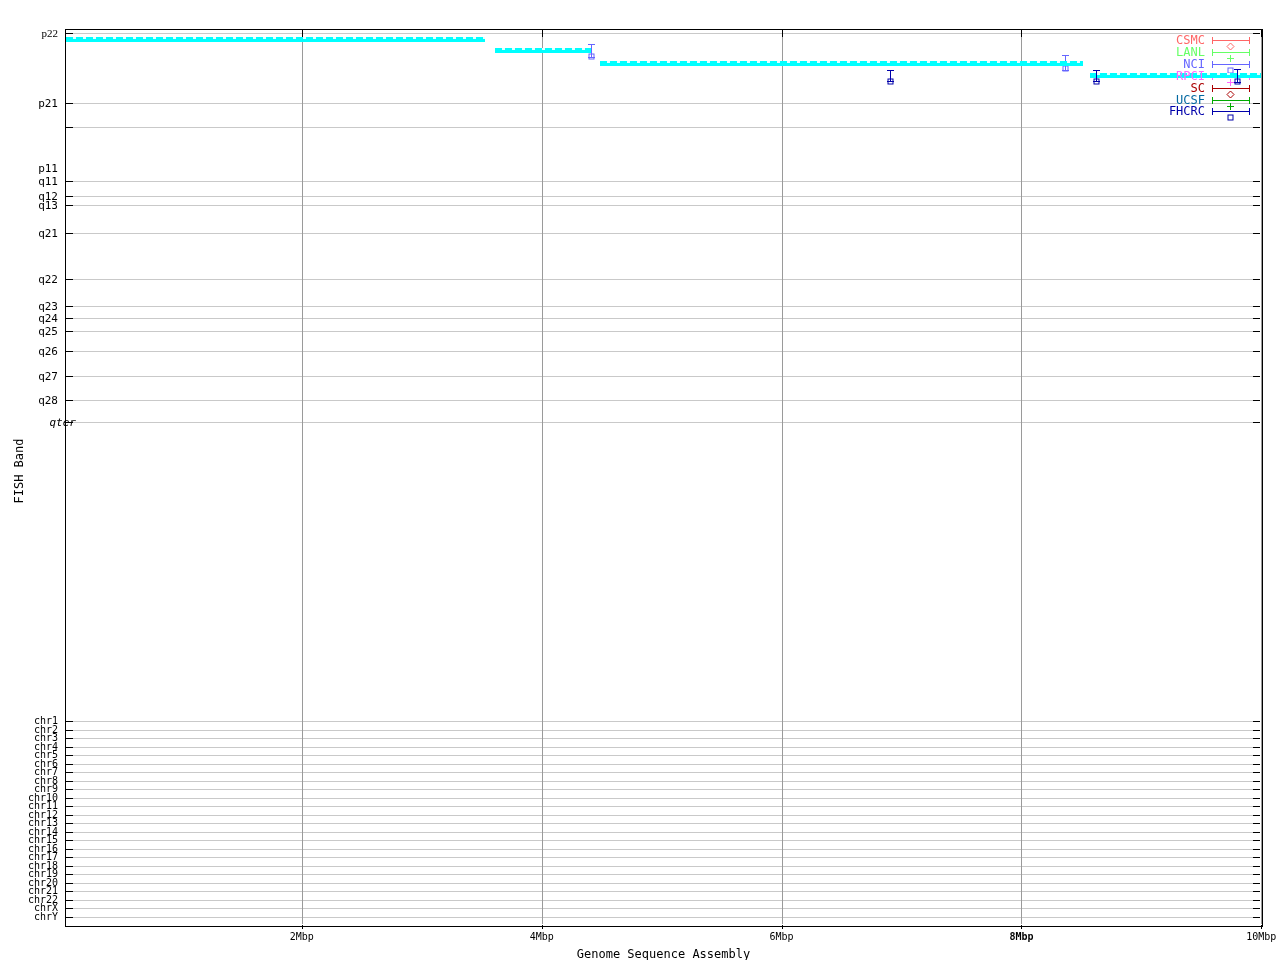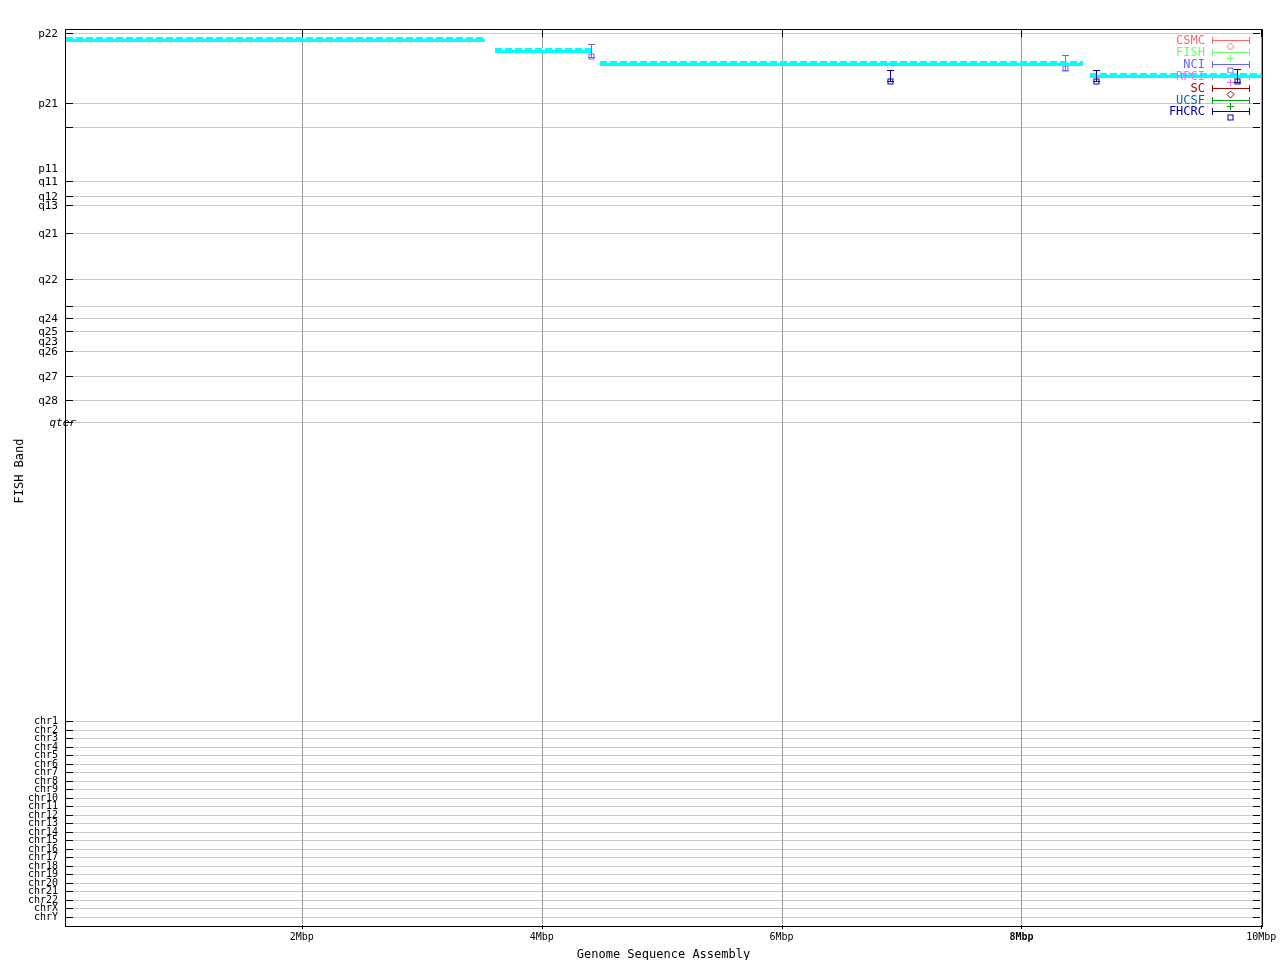--- a/index.html
+++ b/index.html
@@ -32,21 +32,21 @@
 </head>
 <body>
 
 <div class="canvas" id="canvas">
   <div class="ylabel">FISH Band</div>
   <div class="xlabel">Genome Sequence Assembly</div>
   <div class="frame"></div>
 <div class="hline" style="left: 66px; top: 33px; width: 1194px;"></div>
     <div class="tick" style="left: 66px; top: 33px; width: 7px; height: 1px;"></div>
     <div class="tick" style="left: 1253px; top: 33px; width: 7px; height: 1px;"></div>
-    <div class="bandlab" style="left: 2px; top: 28px;">p22</div>
+    <div class="bandlab" style="left: 2px; top: 28px; font-family: Liberation Serif, serif;">p22</div>
     <div class="hline" style="left: 66px; top: 103px; width: 1194px;"></div>
     <div class="tick" style="left: 66px; top: 103px; width: 7px; height: 1px;"></div>
     <div class="tick" style="left: 1253px; top: 103px; width: 7px; height: 1px;"></div>
     <div class="bandlab" style="left: 2px; top: 98px;">p21</div>
     <div class="hline" style="left: 66px; top: 127px; width: 1194px;"></div>
     <div class="tick" style="left: 66px; top: 127px; width: 7px; height: 1px;"></div>
     <div class="tick" style="left: 1253px; top: 127px; width: 7px; height: 1px;"></div>
     <div class="bandlab" style="left: 2px; top: 115px; margin-top: 48px;">p11</div>
     <div class="hline" style="left: 66px; top: 181px; width: 1194px;"></div>
     <div class="tick" style="left: 66px; top: 181px; width: 7px; height: 1px;"></div>
@@ -64,21 +64,21 @@
     <div class="tick" style="left: 66px; top: 233px; width: 7px; height: 1px;"></div>
     <div class="tick" style="left: 1253px; top: 233px; width: 7px; height: 1px;"></div>
     <div class="bandlab" style="left: 2px; top: 228px;">q21</div>
     <div class="hline" style="left: 66px; top: 279px; width: 1194px;"></div>
     <div class="tick" style="left: 66px; top: 279px; width: 7px; height: 1px;"></div>
     <div class="tick" style="left: 1253px; top: 279px; width: 7px; height: 1px;"></div>
     <div class="bandlab" style="left: 2px; top: 274px;">q22</div>
     <div class="hline" style="left: 66px; top: 306px; width: 1194px;"></div>
     <div class="tick" style="left: 66px; top: 306px; width: 7px; height: 1px;"></div>
     <div class="tick" style="left: 1253px; top: 306px; width: 7px; height: 1px;"></div>
-    <div class="bandlab" style="left: 2px; top: 301px; margin-top: 35px;">q23</div>
+    <div class="bandlab" style="left: 2px; top: 301px;">q23</div>
     <div class="hline" style="left: 66px; top: 318px; width: 1194px;"></div>
     <div class="tick" style="left: 66px; top: 318px; width: 7px; height: 1px;"></div>
     <div class="tick" style="left: 1253px; top: 318px; width: 7px; height: 1px;"></div>
     <div class="bandlab" style="left: 2px; top: 313px;">q24</div>
     <div class="hline" style="left: 66px; top: 331px; width: 1194px;"></div>
     <div class="tick" style="left: 66px; top: 331px; width: 7px; height: 1px;"></div>
     <div class="tick" style="left: 1253px; top: 331px; width: 7px; height: 1px;"></div>
     <div class="bandlab" style="left: 2px; top: 326px;">q25</div>
     <div class="hline" style="left: 66px; top: 351px; width: 1194px;"></div>
     <div class="tick" style="left: 66px; top: 351px; width: 7px; height: 1px;"></div>
@@ -212,21 +212,21 @@
     <div class="tick" style="left: 1261.3px; top: 30px; width: 1px; height: 7px;"></div>
     <div class="tick" style="left: 1261.3px; top: 925px; width: 1px; height: 4px;"></div>
     <div class="xticklab" style="left: 1221.3px; top: 931px;">10Mbp</div>
     <div class="legend-label" style="left: 1085px; top: 34px; color: rgb(255, 102, 102);">CSMC</div>
     <div class="legend-line" style="left: 1212px; top: 40px; width: 38px; background: rgb(255, 102, 102);"></div>
     <div class="legend-cap" style="left: 1212px; top: 37px; height: 7px; background: rgb(255, 102, 102);"></div>
     <div class="legend-cap" style="left: 1249px; top: 37px; height: 7px; background: rgb(255, 102, 102);"></div>
     <div class="marker" style="left: 1226px; top: 36px; width: 9px; height: 9px; z-index: 1;"><svg width="9" height="9">
         <path d="M4.5 1 L8 4.5 L4.5 8 L1 4.5 Z" fill="none" stroke="#ff6666" stroke-width="1"></path>
       </svg></div>
-    <div class="legend-label" style="left: 1085px; top: 46px; color: rgb(102, 255, 102);">FISH</div>
+    <div class="legend-label" style="left: 1085px; top: 46px; color: rgb(102, 255, 102);">LANL</div>
     <div class="legend-line" style="left: 1212px; top: 52px; width: 38px; background: rgb(102, 255, 102);"></div>
     <div class="legend-cap" style="left: 1212px; top: 49px; height: 7px; background: rgb(102, 255, 102);"></div>
     <div class="legend-cap" style="left: 1249px; top: 49px; height: 7px; background: rgb(102, 255, 102);"></div>
     <div class="marker" style="left: 1226px; top: 48px; width: 9px; height: 9px; z-index: 1;"><svg width="9" height="9">
         <line x1="4.5" y1="1" x2="4.5" y2="8" fill="none" stroke="#66ff66" stroke-width="1"></line>
         <line x1="1" y1="4.5" x2="8" y2="4.5" fill="none" stroke="#66ff66" stroke-width="1"></line>
       </svg></div>
     <div class="legend-label" style="left: 1085px; top: 58px; color: rgb(102, 102, 255);">NCI</div>
     <div class="legend-line" style="left: 1212px; top: 64px; width: 38px; background: rgb(102, 102, 255);"></div>
     <div class="legend-cap" style="left: 1212px; top: 61px; height: 7px; background: rgb(102, 102, 255);"></div>

